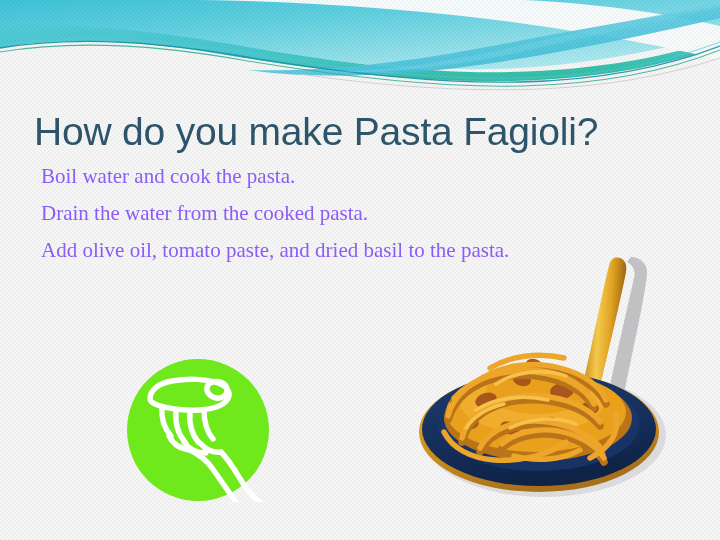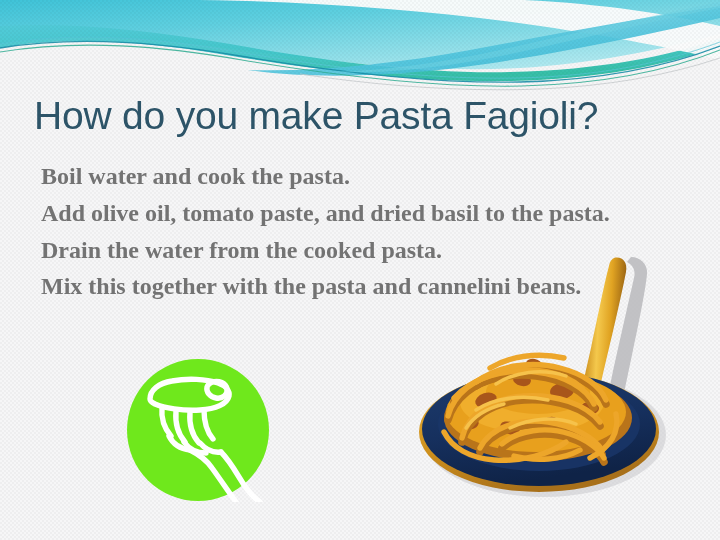--- a/index.html
+++ b/index.html
@@ -31,42 +31,41 @@
     position: absolute;
     top: 0;
     left: 0;
     width: 720px;
     height: 92px;
     z-index: 1;
   }
   #title {
     position: absolute;
     left: 34px;
-    top: 93px;
+    top: 109px;
     width: 668px;
     z-index: 3;
     font-family: "Liberation Sans", sans-serif;
     font-size: 39px;
     font-weight: 400;
     line-height: 46px;
     letter-spacing: -0.2px;
     color: #2d5468;
     white-space: nowrap;
   }
   #body-text {
     position: absolute;
     left: 41px;
     top: 158px;
     width: 660px;
     z-index: 3;
     font-family: "Liberation Serif", serif;
-    font-size: 24px;
+    font-size: 21px;
     line-height: 36.8px;
-    color: #737373;
-    font-weight: bold;
+    color: #8b5cf6;
   }
   #body-text .line { white-space: nowrap; }
 
   #fork-badge {
     position: absolute;
     left: 126px;
     top: 358px;
     width: 144px;
     height: 144px;
     z-index: 4;
@@ -143,23 +142,22 @@
     <path d="M720,2 C650,16 572,34 500,50 C440,63 382,71 330,72
              C392,74 456,66 520,52 C594,36 666,18 720,8 Z" fill="#6fd3e4" opacity="0.55"></path>
   </svg>
 
   <div id="slide-texture"></div>
 
   <div id="title">How do you make Pasta Fagioli?</div>
 
   <div id="body-text">
     <div class="line">Boil water and cook the pasta.</div>
+    <div class="line">Drain the water from the cooked pasta.</div>
     <div class="line">Add olive oil, tomato paste, and dried basil to the pasta.</div>
-    <div class="line">Drain the water from the cooked pasta.</div>
-    <div class="line">Mix this together with the pasta and cannelini beans.</div>
   </div>
 
   <svg id="fork-badge" viewBox="0 0 144 144" xmlns="http://www.w3.org/2000/svg">
     <circle cx="72" cy="72" r="71" fill="#6fe81c"></circle>
     <g fill="none" stroke="#ffffff" stroke-width="5.4" stroke-linecap="round" stroke-linejoin="round">
 
       <path d="M24,41 C24,32 33,25 46,23 C62,20 80,21 92,25 C100,28 104,33 103,38
                C101,46 90,51 74,52 C56,53 38,50 29,46 C25,44 24,43 24,41 Z"></path>
 
       <path d="M36,49 C35,60 38,70 45,78"></path>

